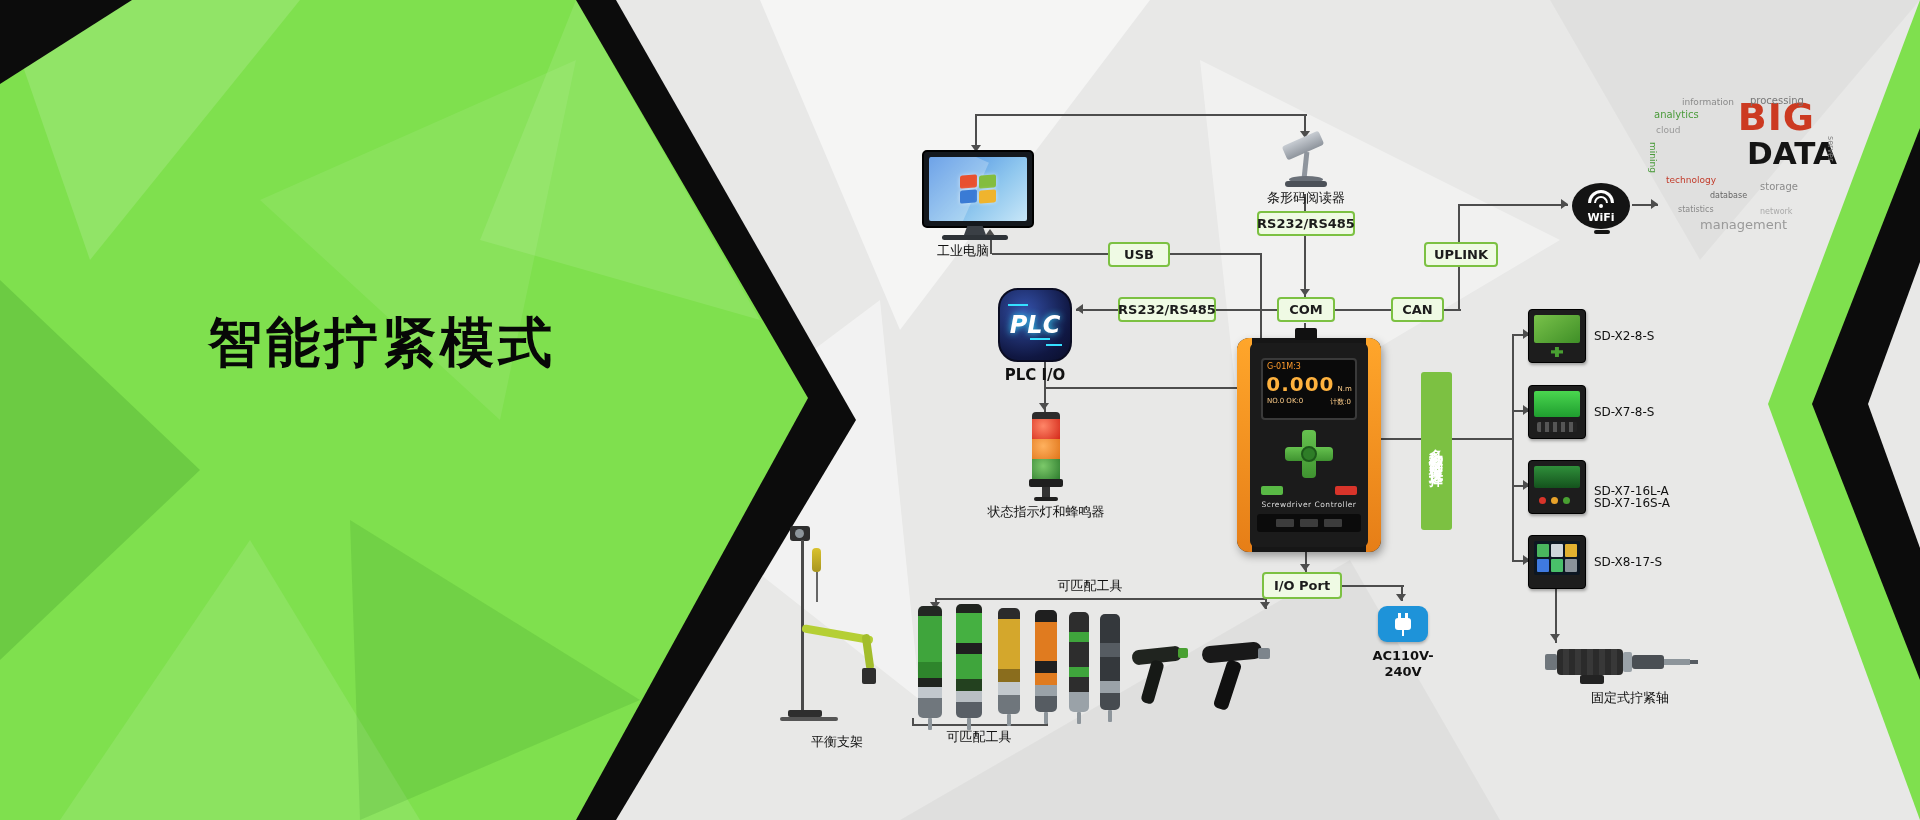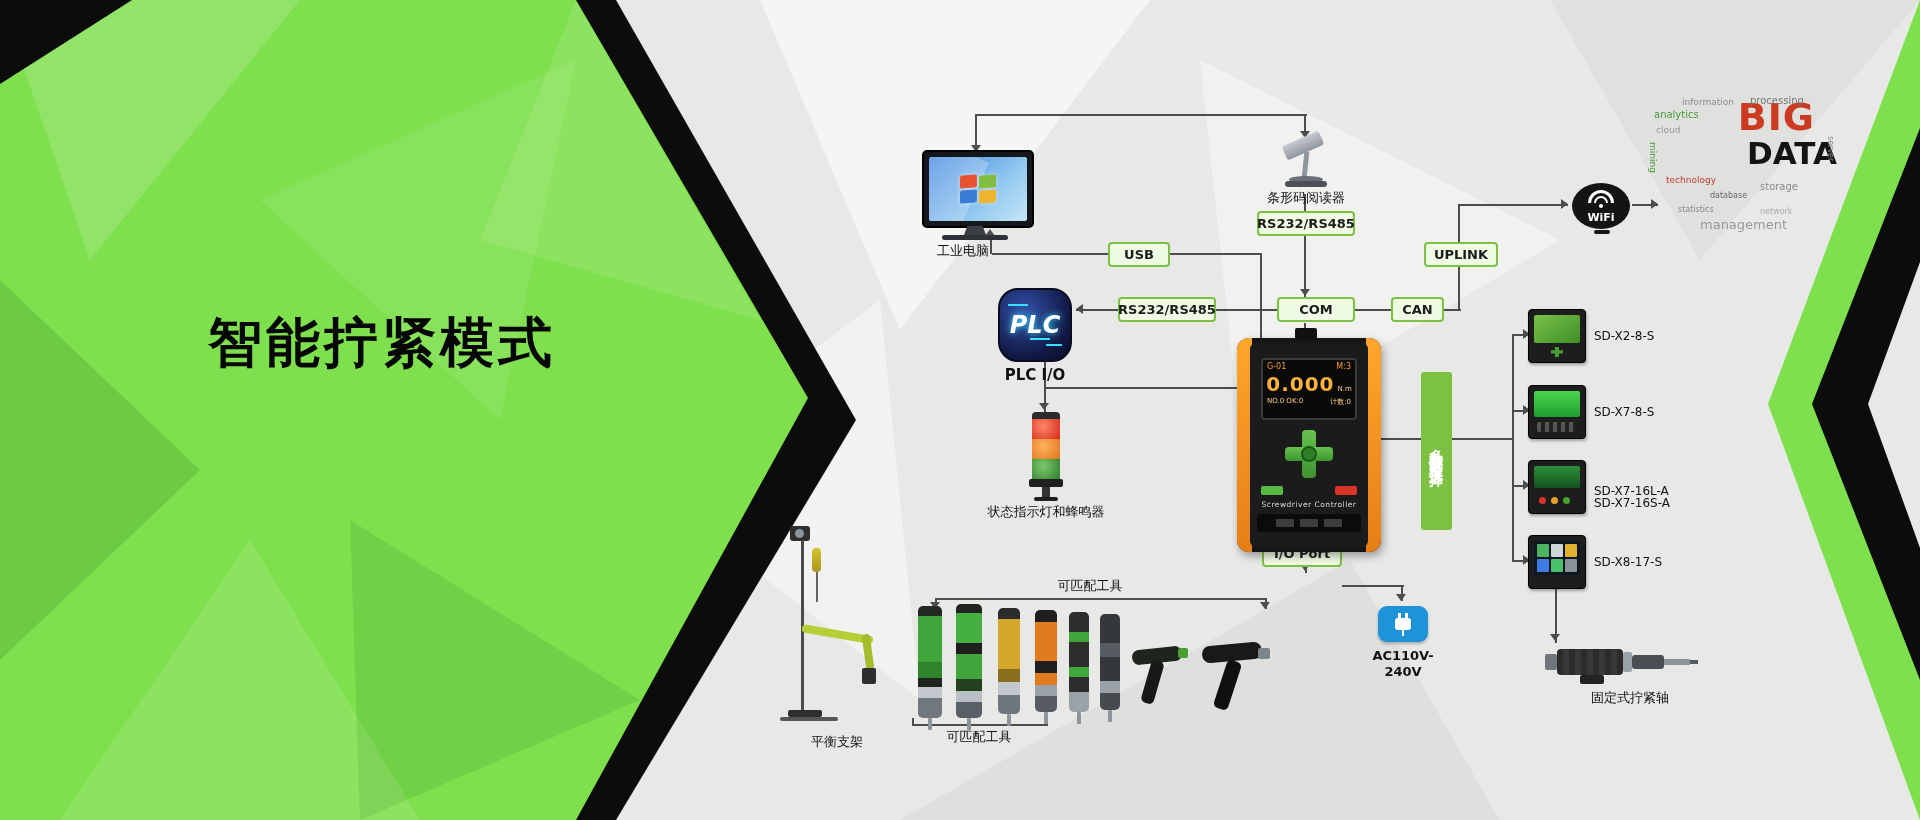--- a/index.html
+++ b/index.html
@@ -83,21 +83,21 @@
   .ctl{position:absolute;left:1237px;top:338px;width:144px;height:214px;background:#161616;
     border-radius:12px;box-shadow:2px 4px 8px rgba(0,0,0,.35)}
   .ctl .side-l{position:absolute;left:0;top:0;width:15px;height:100%;
     background:linear-gradient(#ffa62b,#e67e17);border-radius:12px 0 0 12px}
   .ctl .side-r{position:absolute;right:0;top:0;width:15px;height:100%;
     background:linear-gradient(#ffa62b,#e67e17);border-radius:0 12px 12px 0}
   .ctl .face{position:absolute;left:13px;top:5px;right:13px;bottom:5px;background:#1b1b1b;border-radius:6px}
   .ctl .stub{position:absolute;left:58px;top:-10px;width:22px;height:12px;background:#111;border-radius:2px}
   .ctl .screen{position:absolute;left:24px;top:20px;width:96px;height:62px;background:#0a0a0a;
     border:2px solid #3a3a3a;border-radius:4px;box-sizing:border-box;padding:3px 4px;overflow:hidden}
-  .scr-row{display:flex;justify-content:space-between;font-size:8px;color:#ff9b2d;line-height:1.1}
+  .scr-row{display:flex;font-size:8px;color:#ff9b2d;line-height:1.1}
   .scr-val{display:flex;align-items:baseline;justify-content:center;gap:3px;margin-top:2px}
   .scr-val .v{font-size:20px;font-weight:bold;color:#ffb23e;line-height:1;letter-spacing:1px}
   .scr-val .u{font-size:7px;color:#ffce8a}
   .scr-bot{display:flex;justify-content:space-between;font-size:7px;color:#ffce8a;margin-top:3px}
   .dpad{position:absolute;left:48px;top:92px;width:48px;height:48px}
   .dpad .dv{position:absolute;left:17px;top:0;width:14px;height:48px;background:linear-gradient(#66c24f,#3f9330);border-radius:4px}
   .dpad .dh{position:absolute;top:17px;left:0;width:48px;height:14px;background:linear-gradient(#66c24f,#3f9330);border-radius:4px}
   .dpad .dc{position:absolute;left:16px;top:16px;width:16px;height:16px;border-radius:50%;background:#2e7d27;border:2px solid #1d5a1a;box-sizing:border-box}
   .btn-g{position:absolute;left:24px;top:148px;width:22px;height:9px;background:#59b945;border-radius:2px}
   .btn-r{position:absolute;left:98px;top:148px;width:22px;height:9px;background:#d8342a;border-radius:2px}
@@ -255,23 +255,23 @@
   <div class="scan-head"></div>
   <div class="scan-neck"></div>
   <div class="scan-base"></div>
   <div class="scan-base2"></div>
   <div class="lbl" style="left:1256px;top:190px;width:100px">条形码阅读器</div>
 
   <div class="tag" style="left:1257px;top:211px;width:98px;height:25px">RS232/RS485</div>
   <div class="tag" style="left:1108px;top:242px;width:62px;height:25px">USB</div>
   <div class="tag" style="left:1424px;top:242px;width:74px;height:25px">UPLINK</div>
   <div class="tag" style="left:1118px;top:297px;width:98px;height:25px">RS232/RS485</div>
-  <div class="tag" style="left:1277px;top:297px;width:78px;height:25px">COM</div>
+  <div class="tag" style="left:1277px;top:297px;width:58px;height:25px">COM</div>
   <div class="tag" style="left:1391px;top:297px;width:53px;height:25px">CAN</div>
-  <div class="tag" style="left:1262px;top:540px;width:80px;height:27px">I/O Port</div>
+  <div class="tag" style="left:1262px;top:572px;width:80px;height:27px">I/O Port</div>
 
   <div class="plc">
     <i class="c1"></i>
     <i class="c2"></i>
     <span class="t">PLC</span>
   </div>
   <div class="lbl bold" style="left:996px;top:366px;width:78px">PLC I/O</div>
 
   <div class="lampcap"></div>
   <div class="lampr"></div>

